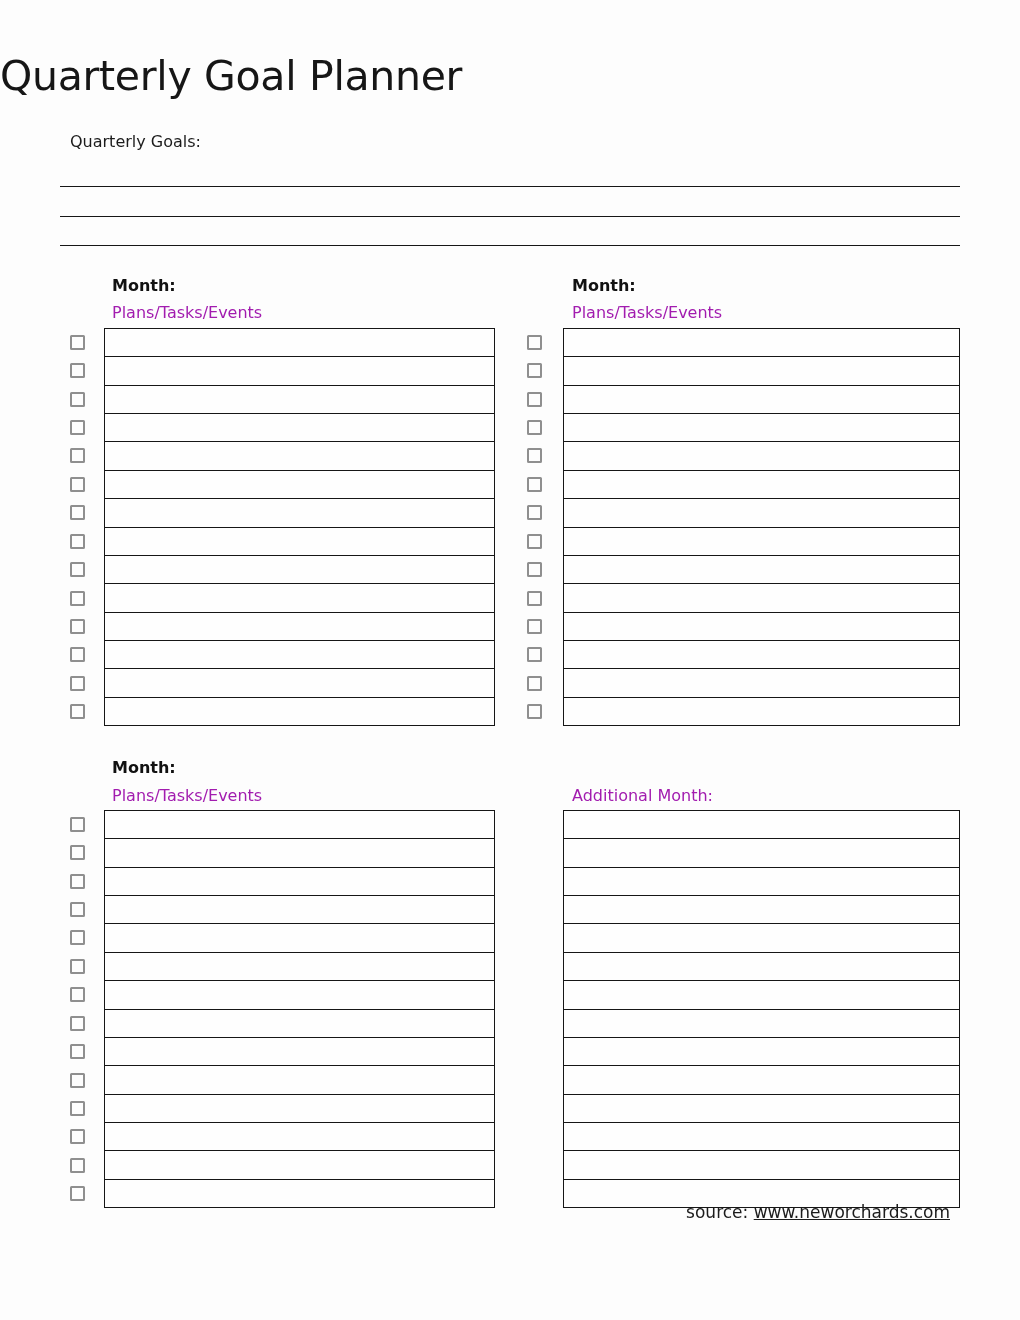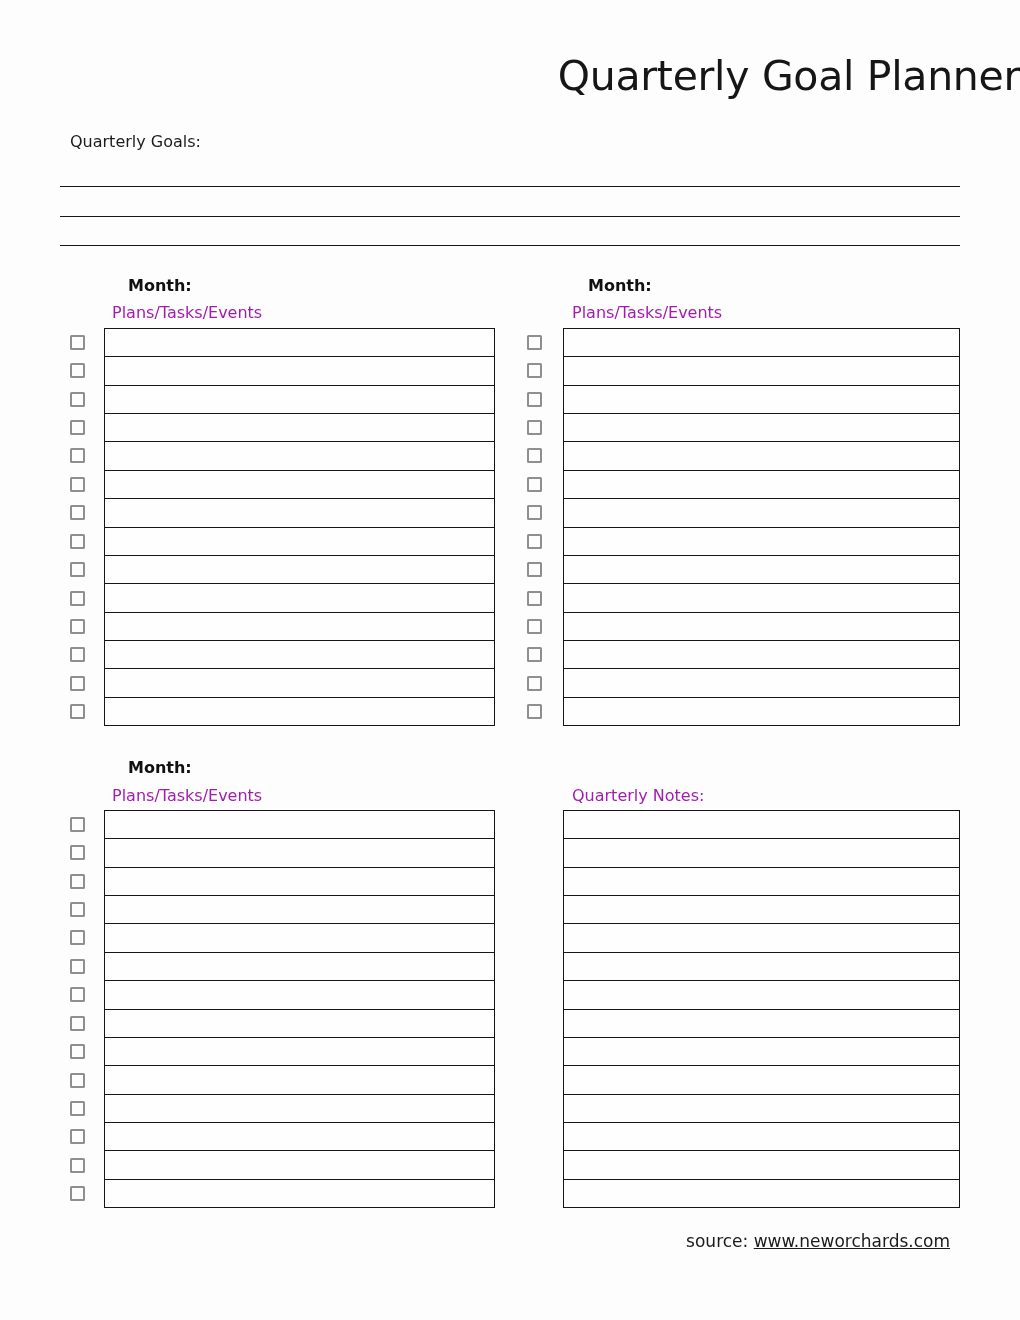--- a/index.html
+++ b/index.html
@@ -11,21 +11,21 @@
   }
   #page {
     position: relative;
     width: 1020px; height: 1320px;
     background: #fdfdfd;
     overflow: hidden;
   }
   .title {
     position: absolute;
     left: 0; top: 52px; width: 1020px;
-    text-align: right;
+    text-align: left;
     font-size: 41px;
     font-weight: 500;
     letter-spacing: -0.3px;
     color: #161616;
   }
   .goals-label {
     position: absolute;
     left: 70px; top: 132px;
     font-size: 16px;
   }
@@ -36,21 +36,20 @@
   }
   .goal-line {
     height: 0;
     border-top: 1.6px solid #161616;
   }
   .month-label {
     position: absolute;
     font-size: 16px;
     font-weight: bold;
     color: #111;
-    margin-left: 16px;
   }
   .list-label {
     position: absolute;
     font-size: 16px;
     color: #a21caf;
   }
   .section {
     position: absolute;
     display: flex;
     box-sizing: border-box;
@@ -74,21 +73,21 @@
     flex: 1;
     display: flex; flex-direction: column;
     border: 1.5px solid #161616;
     box-sizing: border-box;
     background: #fefefe;
   }
   .row-cell { flex: 1; border-top: 1px solid #161616; }
   .row-cell:first-child { border-top: none; }
   .footer {
     position: absolute;
-    right: 70px; top: 1231px;
+    right: 70px; top: 1202px;
     font-size: 17px;
     color: #1c1c1c;
     white-space: nowrap;
     text-align: center;
   }
   .footer a, .footer .link {
     color: #1c1c1c;
     text-decoration: underline;
     cursor: pointer;
   }
@@ -310,21 +309,21 @@
         <div class="row-cell"></div>
         <div class="row-cell"></div>
         <div class="row-cell"></div>
         <div class="row-cell"></div>
         <div class="row-cell"></div>
         <div class="row-cell"></div>
         <div class="row-cell"></div>
       </div>
   </div>
 
-  <div class="list-label" id="lbl-notes">Quarterly Notes:</div>
+  <div class="list-label" id="lbl-notes">Additional Month:</div>
   <div class="section" id="sec-notes">
     <div class="rows-table">
         <div class="row-cell"></div>
         <div class="row-cell"></div>
         <div class="row-cell"></div>
         <div class="row-cell"></div>
         <div class="row-cell"></div>
         <div class="row-cell"></div>
         <div class="row-cell"></div>
         <div class="row-cell"></div>

